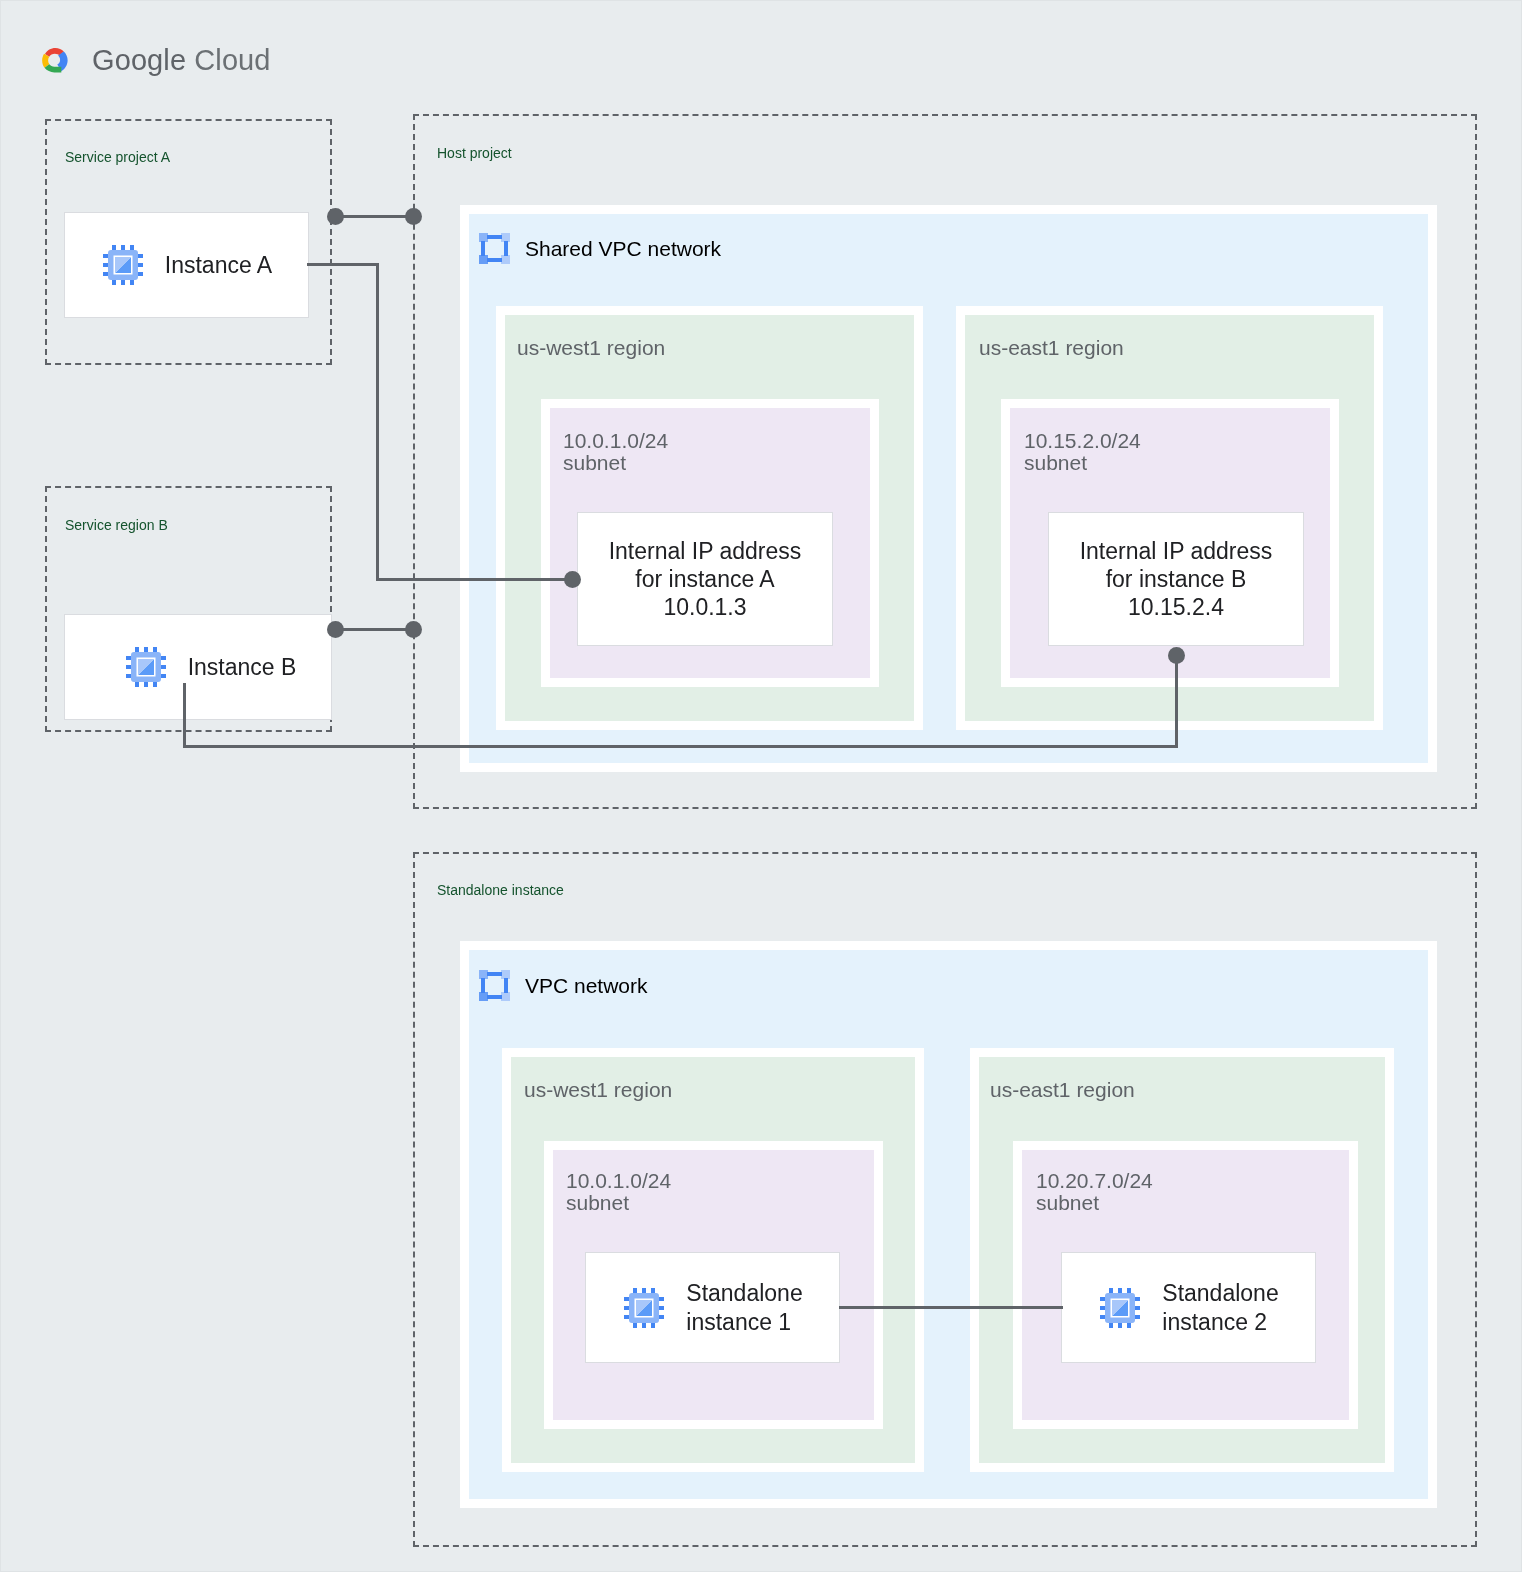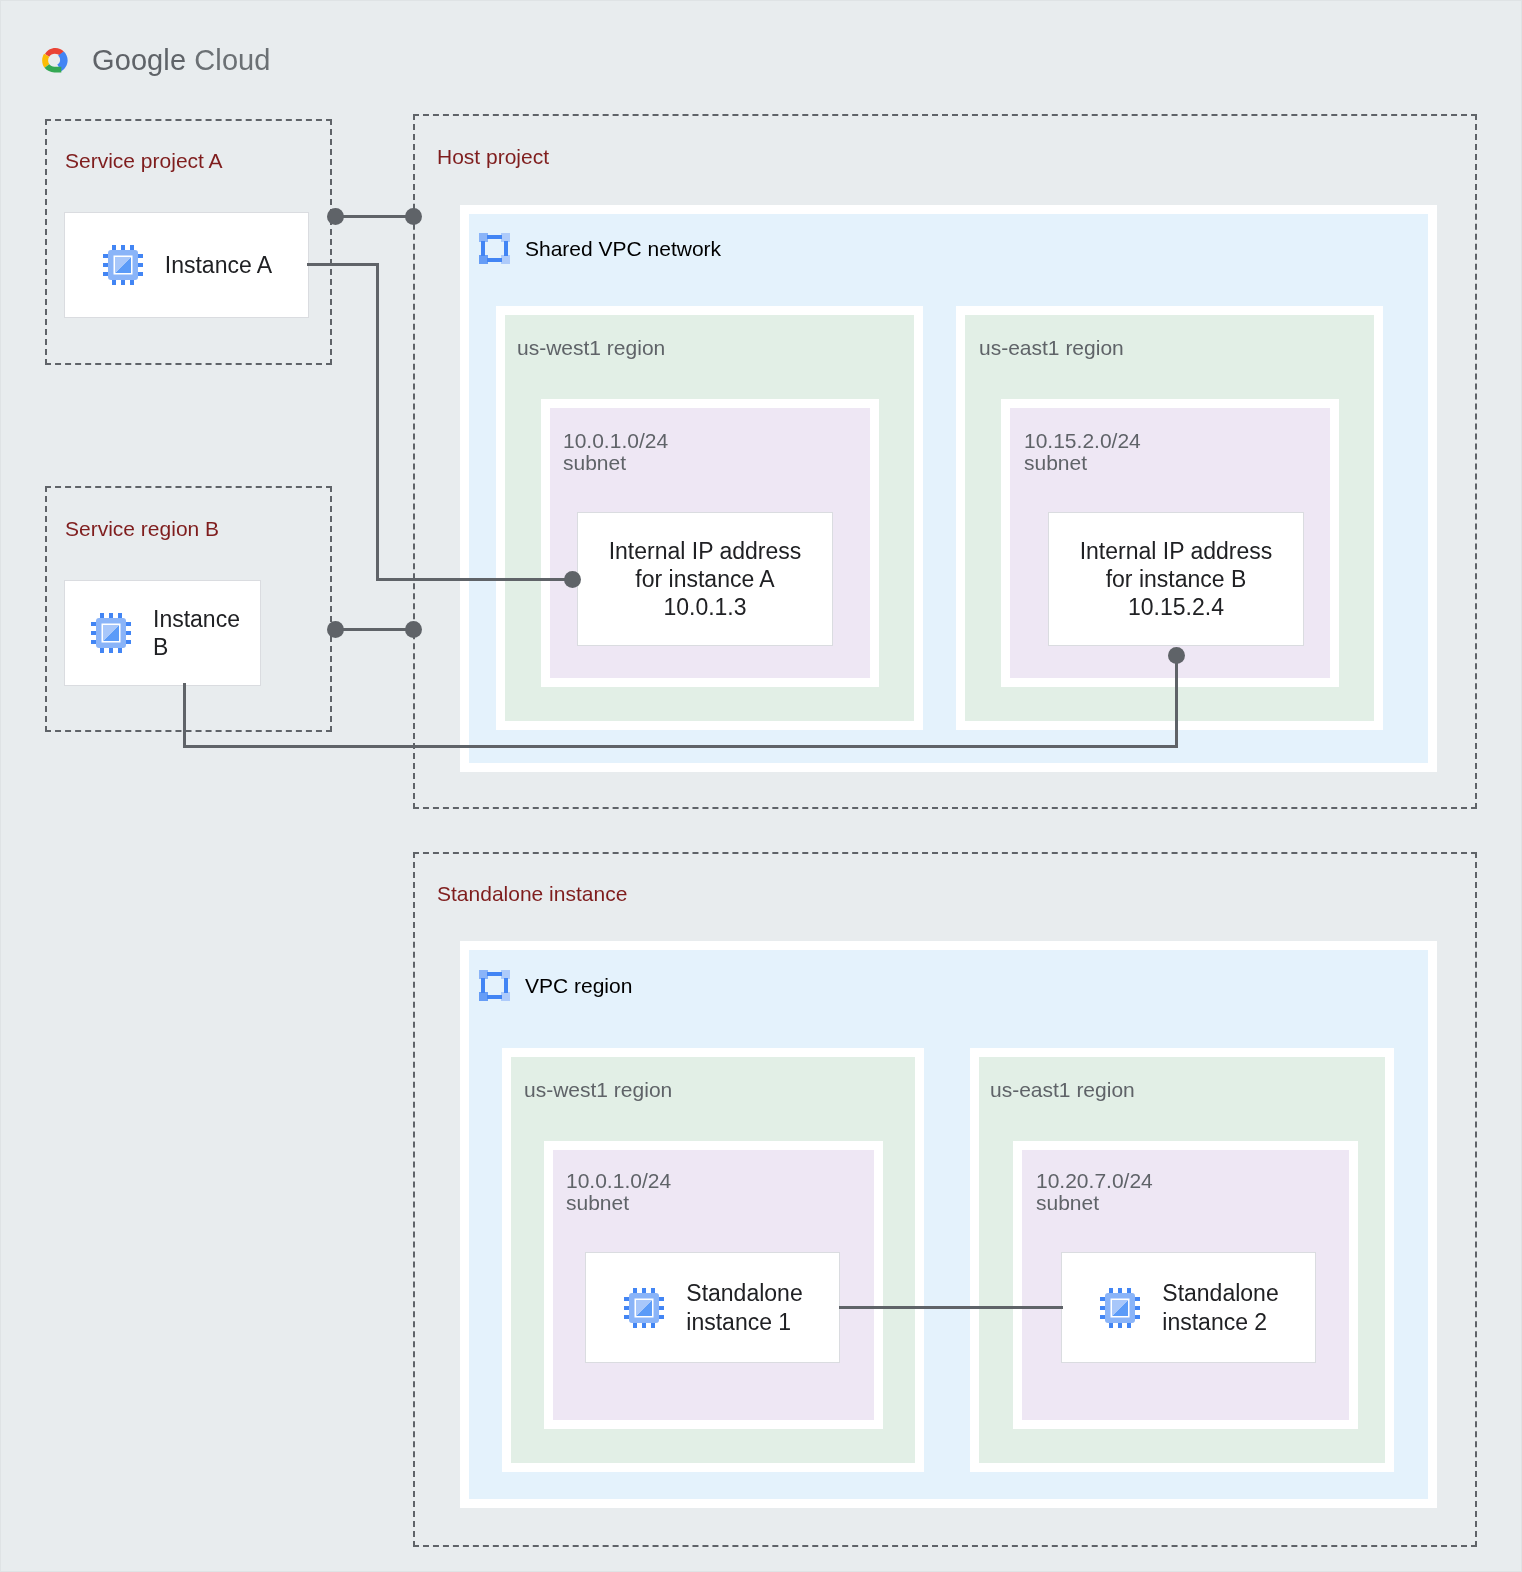--- a/index.html
+++ b/index.html
@@ -42,22 +42,22 @@
 
   
   .proj {
     position: absolute;
     border: 2px dashed #5f6368;
     box-sizing: border-box;
     background: transparent;
   }
   .proj-label {
     position: absolute;
-    font-size: 21px;
-    color: #7f1d1d;
+    font-size: 14px;
+    color: #14532d;
     white-space: nowrap;
   }
 
   
   .vpcbox {
     position: absolute;
     background: #e4f2fc;
     border: 9px solid #ffffff;
     box-sizing: border-box;
   }
@@ -173,21 +173,21 @@
       <rect x="12.5" y="12.5" width="19" height="19" fill="#ffffff"></rect>
       <path d="M14 30 L30 30 L30 14 Z" fill="#5b9bf8"></path>
       <path d="M14 30 L30 14 L14 14 Z" fill="#a8c7fa"></path>
     </svg>
     <div class="card-text">Instance A</div>
   </div>
 
   <div class="proj" style="left:44px; top:485px; width:287px; height:246px;"></div>
   <div class="proj-label" style="left:64px; top:516px;">Service region B</div>
 
-  <div class="card card-inst" style="left:63px; top:579px; width:197px; height:106px;padding-left:24px;">
+  <div class="card card-inst" style="left:63px; top:613px; width:268px; height:106px;padding-left:24px;">
     <svg class="icon" width="44" height="44" viewBox="0 0 44 44">
       <g fill="#4285f4">
         <rect x="11" y="2" width="4" height="6"></rect>
           <rect x="20" y="2" width="4" height="6"></rect>
           <rect x="29" y="2" width="4" height="6"></rect>
         <rect x="11" y="36" width="4" height="6"></rect>
           <rect x="20" y="36" width="4" height="6"></rect>
           <rect x="29" y="36" width="4" height="6"></rect>
         <rect x="2" y="11" width="6" height="4"></rect>
           <rect x="2" y="20" width="6" height="4"></rect>
@@ -256,21 +256,21 @@
     <svg class="icon" width="33" height="33" viewBox="0 0 33 33">
       <rect x="1" y="1" width="9" height="9" fill="#8ab4f8"></rect>
       <rect x="23" y="1" width="9" height="9" fill="#aecbfa"></rect>
       <rect x="1" y="23" width="9" height="9" fill="#669df6"></rect>
       <rect x="23" y="23" width="9" height="9" fill="#aecbfa"></rect>
       <rect x="9" y="3" width="15" height="4" fill="#4285f4"></rect>
       <rect x="9" y="26" width="15" height="4" fill="#4285f4"></rect>
       <rect x="3" y="9" width="4" height="15" fill="#4285f4"></rect>
       <rect x="26" y="9" width="4" height="15" fill="#4285f4"></rect>
     </svg>
-    <span class="vpc-icon-label">VPC region</span>
+    <span class="vpc-icon-label">VPC network</span>
   </div>
 
   <div class="regionbox" style="left:501px; top:1047px; width:422px; height:424px;"></div>
   <div class="box-label" style="left:523px; top:1078px;">us-west1 region</div>
 
   <div class="subnetbox" style="left:543px; top:1140px; width:339px; height:288px;"></div>
   <div class="box-label" style="left:565px; top:1169px;">10.0.1.0/24
 subnet</div>
 
   <div class="card card-inst" style="left:584px; top:1251px; width:255px; height:111px;">

